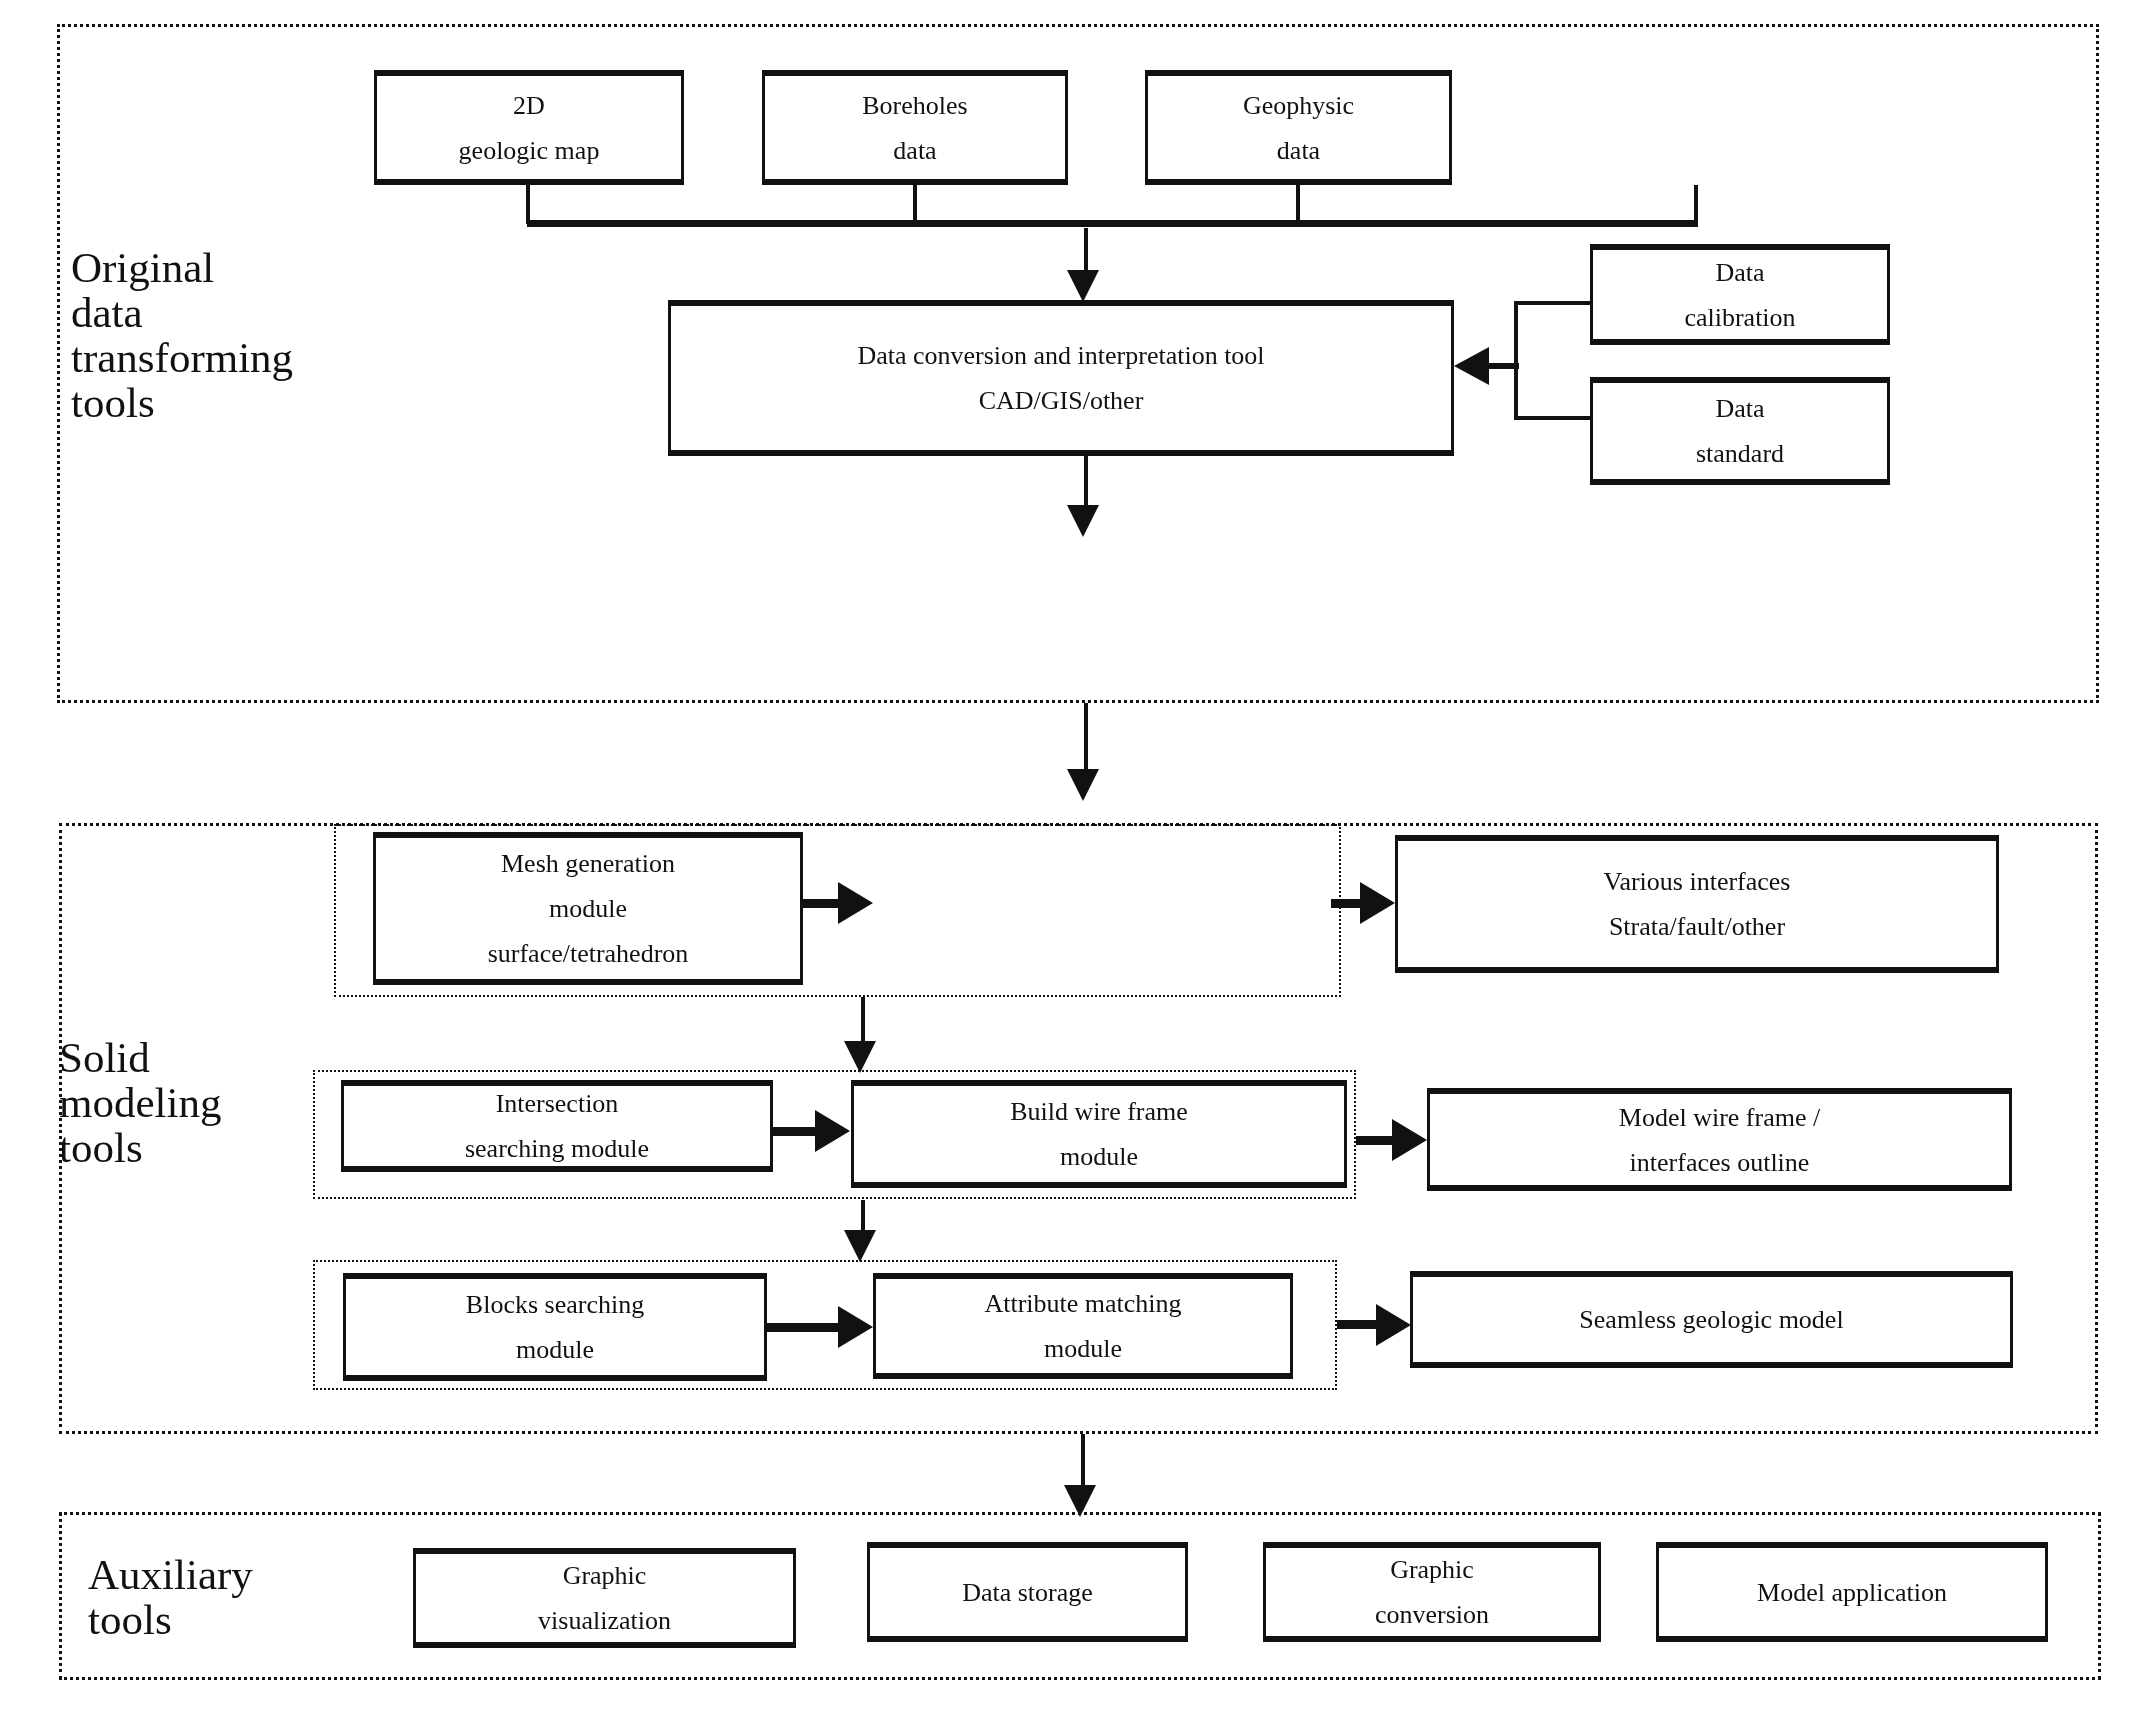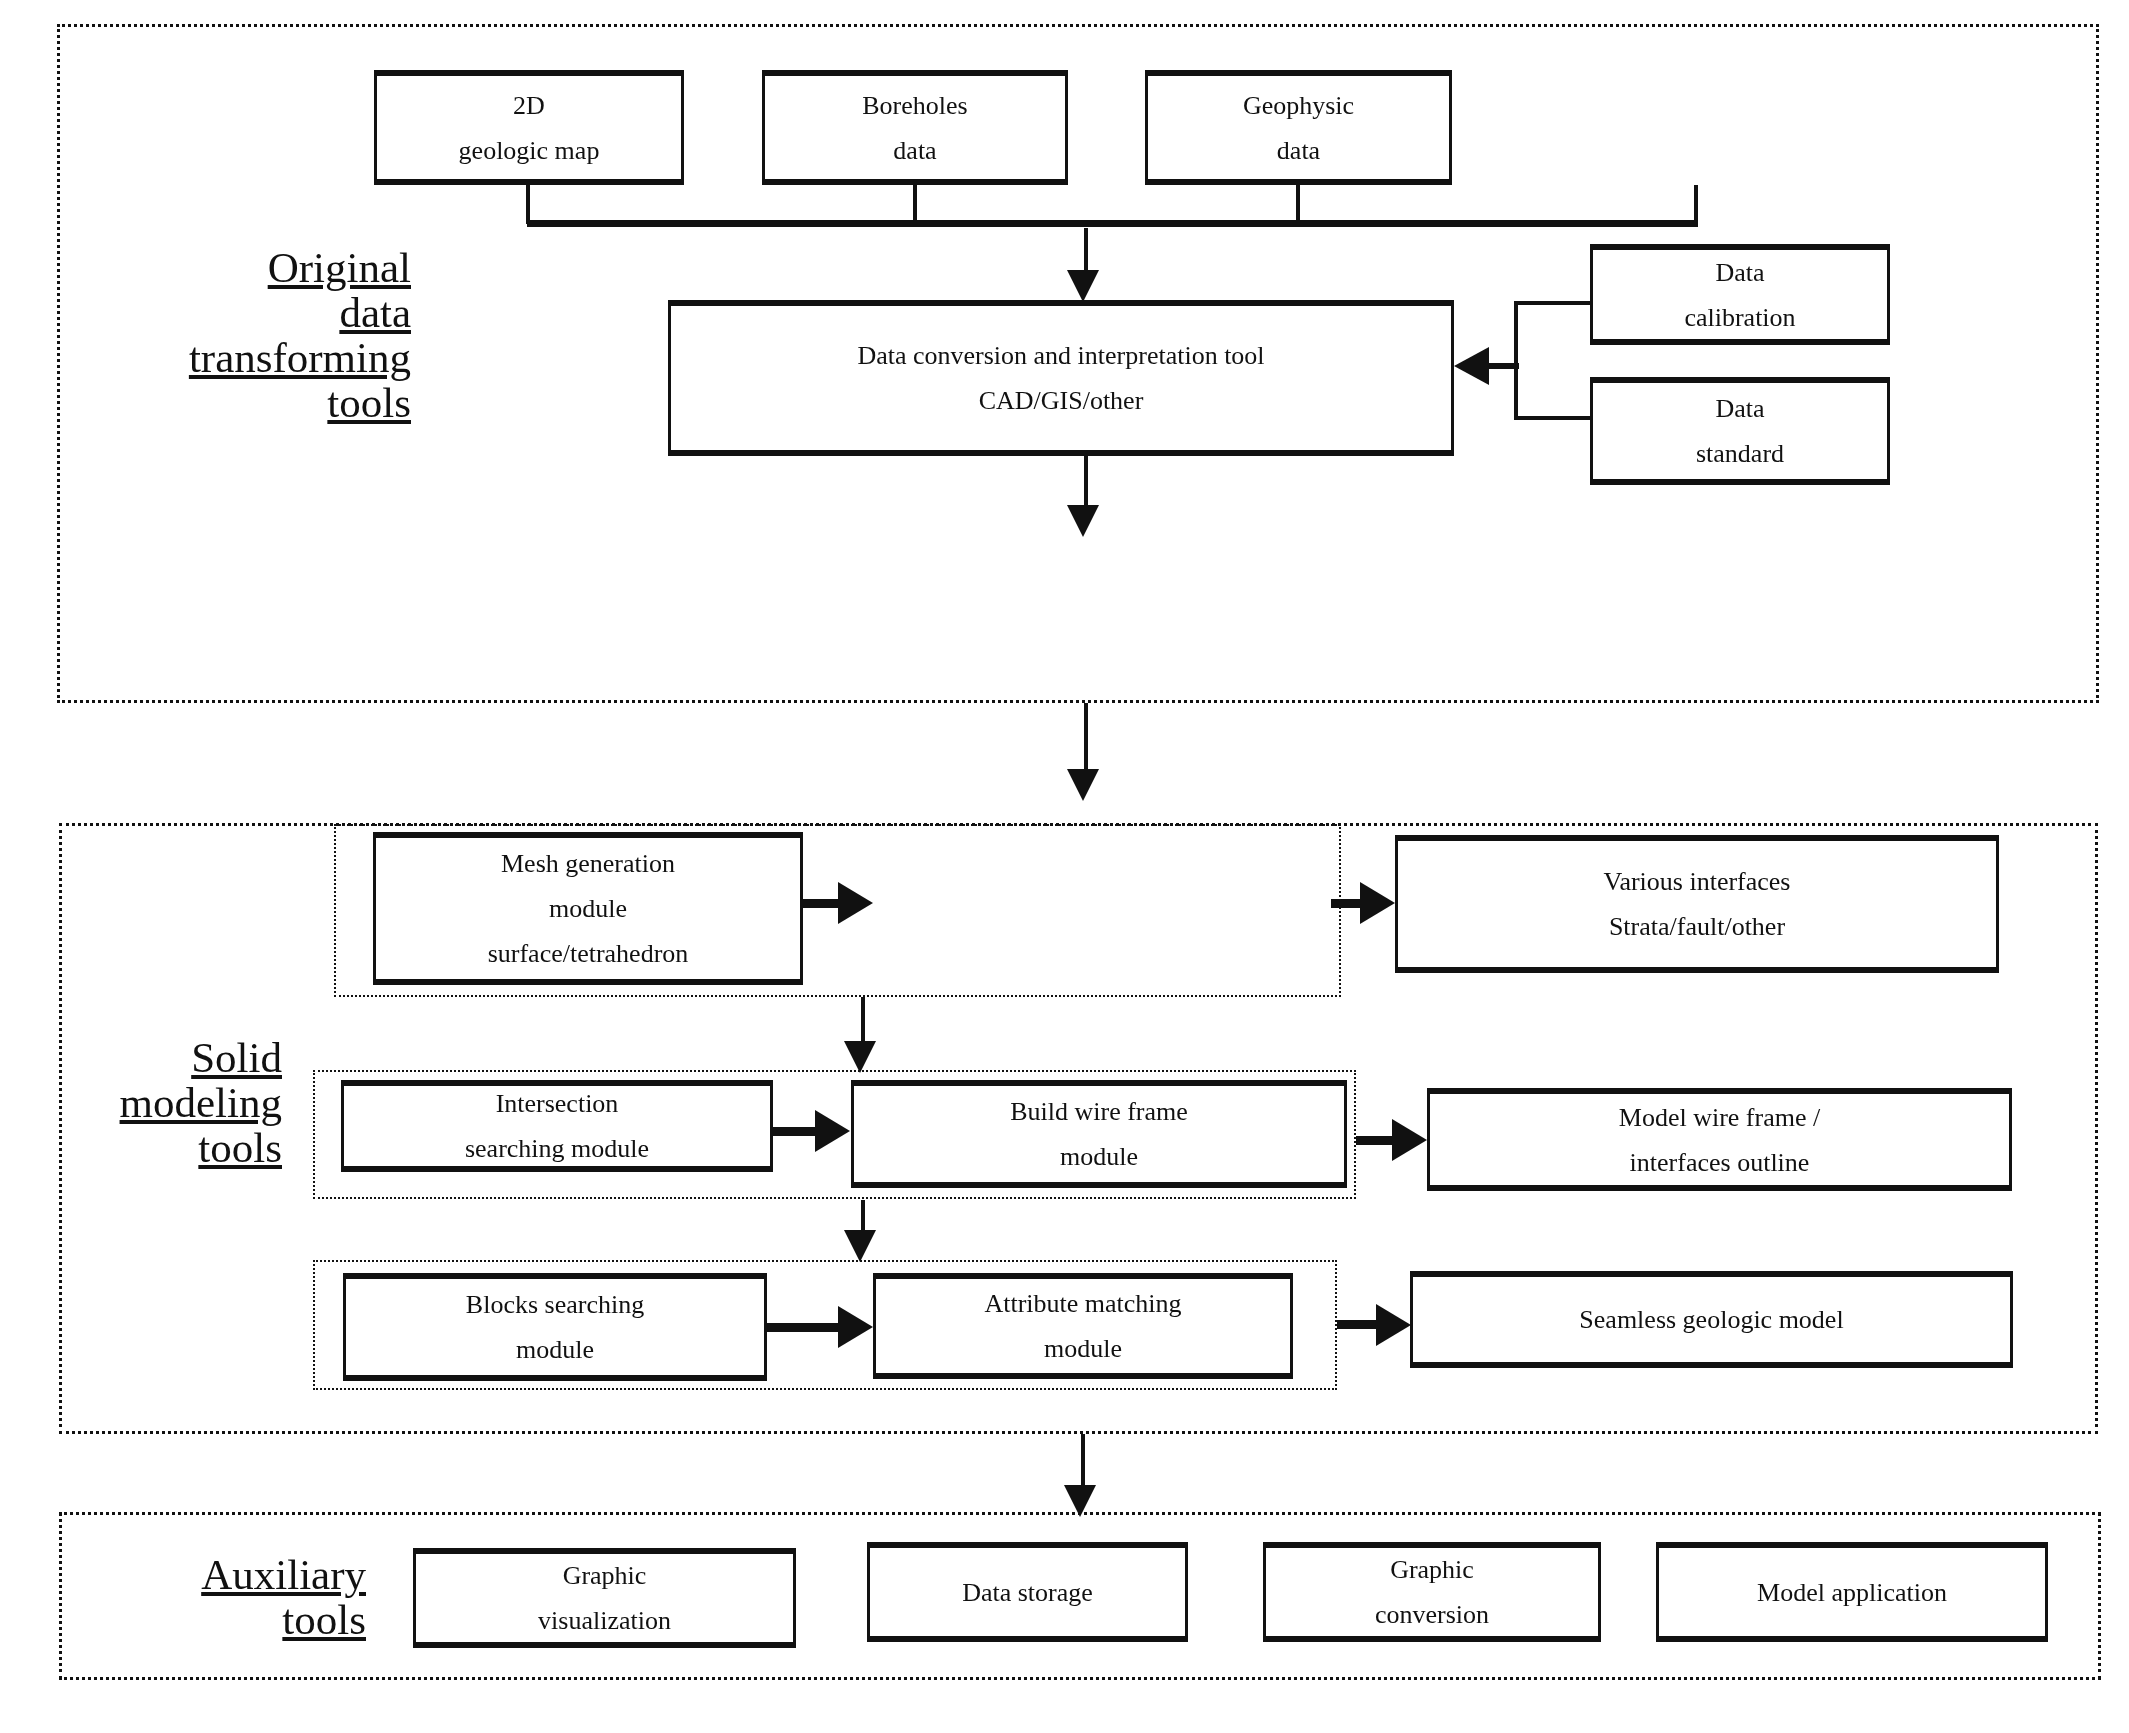--- a/index.html
+++ b/index.html
@@ -8,21 +8,21 @@
     font-family:"Liberation Serif","DejaVu Serif",serif;color:#111111;
   }
   .section{position:absolute;border:3.1px dotted #111111;box-sizing:border-box;}
   .dotted-inner{position:absolute;border:2.5px dotted #111111;box-sizing:border-box;}
   .box{
     position:absolute;border:3.7px solid #111111;border-top-width:6.8px;border-bottom-width:6.8px;
     box-sizing:border-box;background:#ffffff;display:flex;flex-direction:column;
     align-items:center;justify-content:center;text-align:center;
   }
   .box .tl{font-size:26px;line-height:45px;white-space:nowrap;text-align:center;}
-  .label{position:absolute;text-align:right;text-decoration:underline;}
+  .label{position:absolute;text-align:left;}
   .label .tl{font-size:43px;line-height:45px;white-space:nowrap;}
   .ln{position:absolute;background:#111111;}
   .ah-down{position:absolute;width:0;height:0;border-left:16.7px solid transparent;border-right:16.7px solid transparent;border-top:32px solid #111111;}
   .ah-right{position:absolute;width:0;height:0;border-top:21px solid transparent;border-bottom:21px solid transparent;border-left:35px solid #111111;}
   .ah-left{position:absolute;width:0;height:0;border-top:19px solid transparent;border-bottom:19px solid transparent;border-right:35px solid #111111;}
 </style>
 </head>
 <body>
 
 <div id="canvas">

